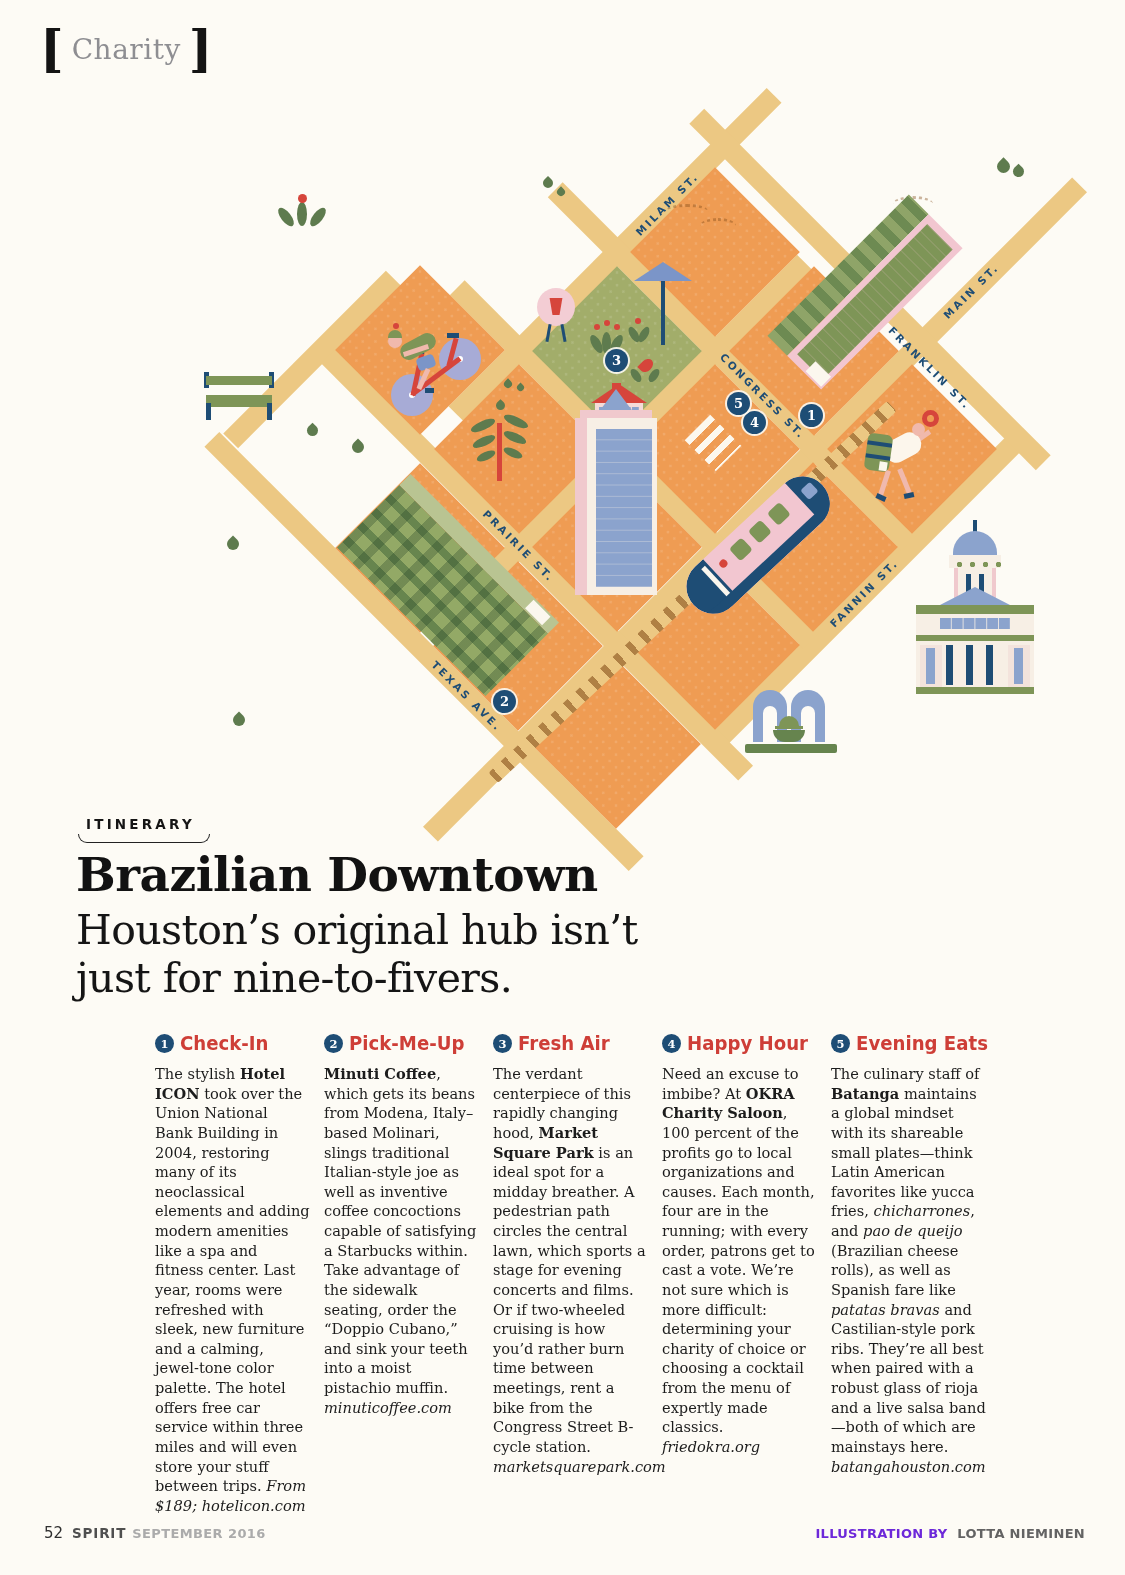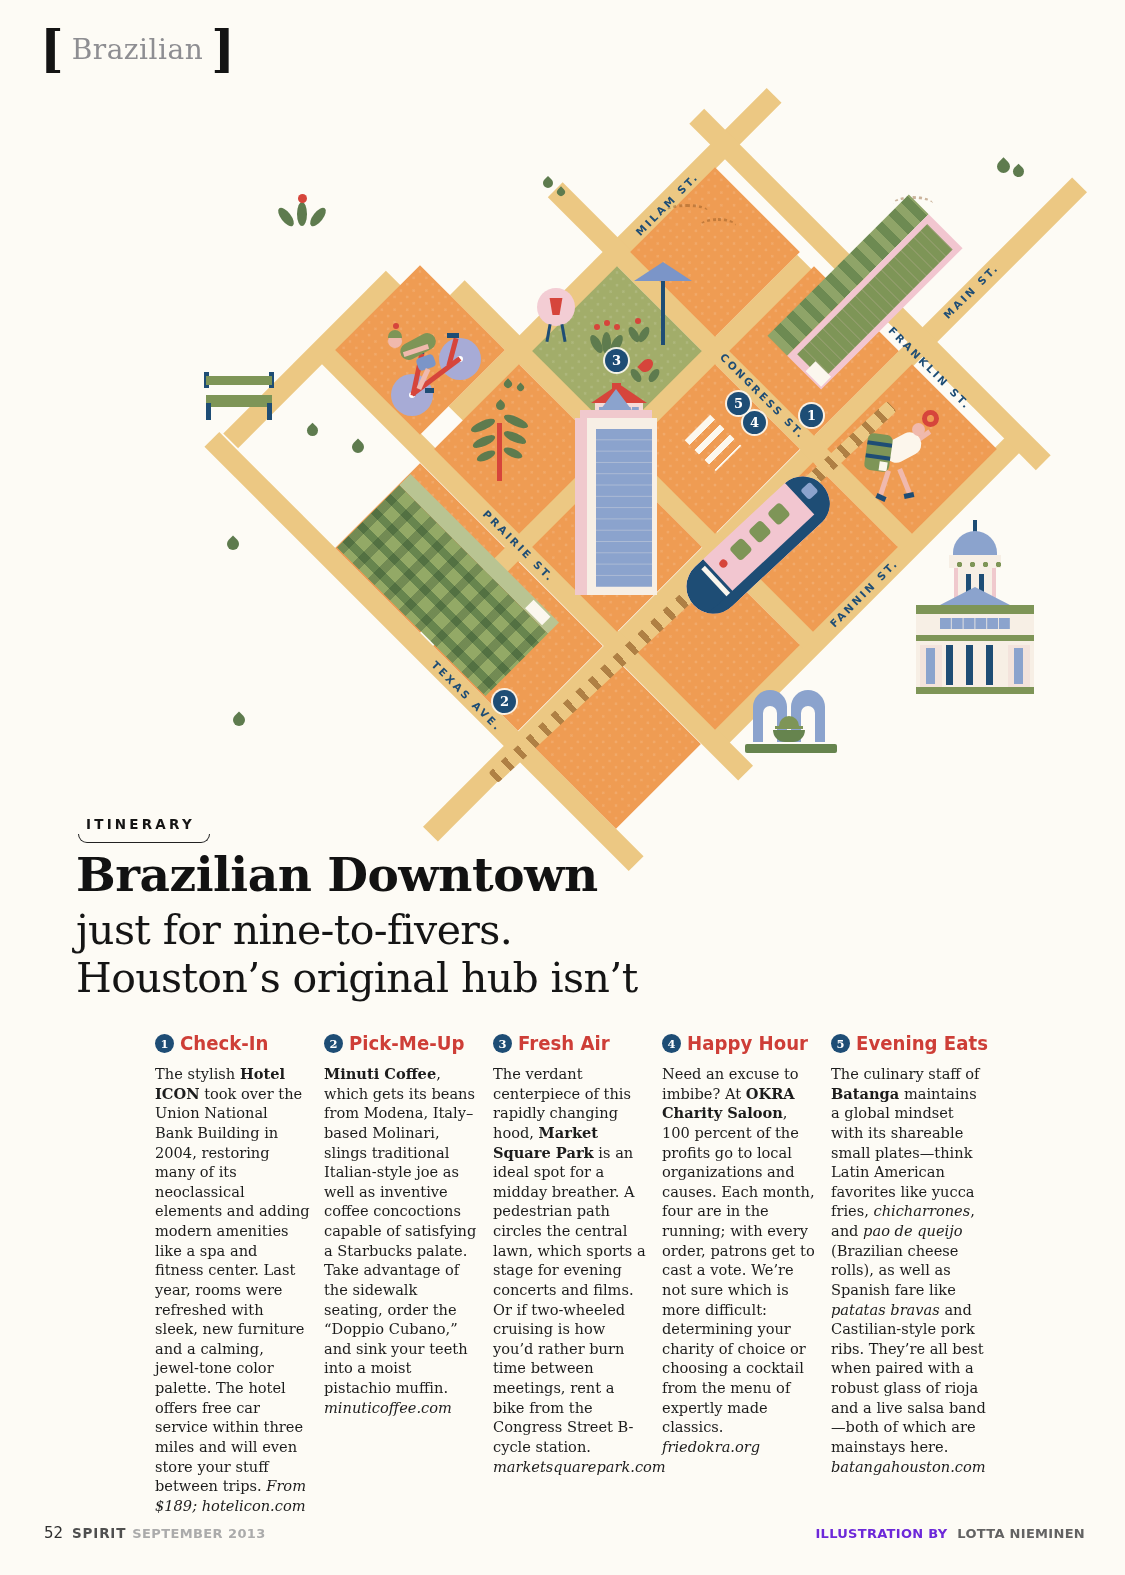--- a/index.html
+++ b/index.html
@@ -70,21 +70,21 @@
   .fright{margin-left:auto;font-weight:bold;font-size:13px;letter-spacing:.3px}
   .fcl{color:#6d28d9}.fcn{color:#636363;margin-left:5px}
 </style>
 </head>
 <body>
 
 <div class="page">
 
   <div class="biz">
     <span class="brk">[</span>
-    <span class="word">Brazilian</span>
+    <span class="word">Charity</span>
     <span class="brk">]</span>
   </div>
 
   <div class="map">
 
     <div class="st rotm45" style="left:390px;top:244px;width:450px"></div>
     <div class="st rotm45" style="left:364px;top:434px;width:516px"></div>
     <div class="st rotm45" style="left:296px;top:499px;width:918px"></div>
     <div class="st rotm45" style="left:645px;top:582px;width:440px"></div>
     <div class="st rotm45" style="left:197px;top:349px;width:230px"></div>
@@ -299,38 +299,38 @@
     <div class="marker" style="left:493px;top:690px">2</div>
     <div class="marker" style="left:605px;top:349px">3</div>
     <div class="marker" style="left:743px;top:411px">4</div>
     <div class="marker" style="left:727px;top:392px">5</div>
   </div>
 
   <div class="kicker">ITINERARY</div>
   <div class="kickbrk"></div>
   <h1 class="headline">Brazilian Downtown</h1>
   <div class="subhead">
+    <div>Houston’s original hub isn’t</div>
     <div>just for nine-to-fivers.</div>
-    <div>Houston’s original hub isn’t</div>
   </div>
 
   <div class="cols">
     <div class="col">
       <div class="colhead">
         <span class="cnum">1</span>
         <span class="ctitle">Check-In</span>
       </div>
       <div class="cbody"><span>The stylish </span><b>Hotel ICON</b><span> took over the Union National Bank Building in 2004, restoring many of its neoclassical elements and adding modern amenities like a spa and fitness center. Last year, rooms were refreshed with sleek, new furniture and a calming, jewel-tone color palette. The hotel offers free car service within three miles and will even store your stuff between trips. </span><i>From $189; hotelicon.com</i></div>
     </div>
     <div class="col">
       <div class="colhead">
         <span class="cnum">2</span>
         <span class="ctitle">Pick-Me-Up</span>
       </div>
-      <div class="cbody"><b>Minuti Coffee</b><span>, which gets its beans from Modena, Italy–based Molinari, slings traditional Italian-style joe as well as inventive coffee concoctions capable of satisfying a Starbucks palate. Take advantage of the sidewalk seating, order the “Doppio Cubano,” and sink your teeth into a moist pistachio muffin. </span><i>minuticoffee.com</i></div>
+      <div class="cbody"><b>Minuti Coffee</b><span>, which gets its beans from Modena, Italy–based Molinari, slings traditional Italian-style joe as well as inventive coffee concoctions capable of satisfying a Starbucks within. Take advantage of the sidewalk seating, order the “Doppio Cubano,” and sink your teeth into a moist pistachio muffin. </span><i>minuticoffee.com</i></div>
     </div>
     <div class="col">
       <div class="colhead">
         <span class="cnum">3</span>
         <span class="ctitle">Fresh Air</span>
       </div>
       <div class="cbody"><span>The verdant centerpiece of this rapidly changing hood, </span><b>Market Square Park</b><span> is an ideal spot for a midday breather. A pedestrian path circles the central lawn, which sports a stage for evening concerts and films. Or if two-wheeled cruising is how you’d rather burn time between meetings, rent a bike from the Congress Street B-cycle station. </span><i>marketsquarepark.com</i></div>
     </div>
     <div class="col">
       <div class="colhead">
@@ -344,20 +344,20 @@
         <span class="cnum">5</span>
         <span class="ctitle">Evening Eats</span>
       </div>
       <div class="cbody"><span>The culinary staff of </span><b>Batanga</b><span> maintains a global mindset with its shareable small plates—think Latin American favorites like yucca fries, </span><i>chicharrones</i><span>, and </span><i>pao de queijo</i><span> (Brazilian cheese rolls), as well as Spanish fare like </span><i>patatas bravas</i><span> and Castilian-style pork ribs. They’re all best when paired with a robust glass of rioja and a live salsa band—both of which are mainstays here. </span><i>batangahouston.com</i></div>
     </div>
   </div>
 
   <div class="footer">
     <span class="f52">52</span>
     <span class="fmag">SPIRIT</span>
-    <span class="fissue">SEPTEMBER 2013</span>
+    <span class="fissue">SEPTEMBER 2016</span>
     <span class="fright">
       <span class="fcl">ILLUSTRATION BY</span>
       <span class="fcn">LOTTA NIEMINEN</span>
     </span>
   </div>
 
 </div>
 
 </body></html>

